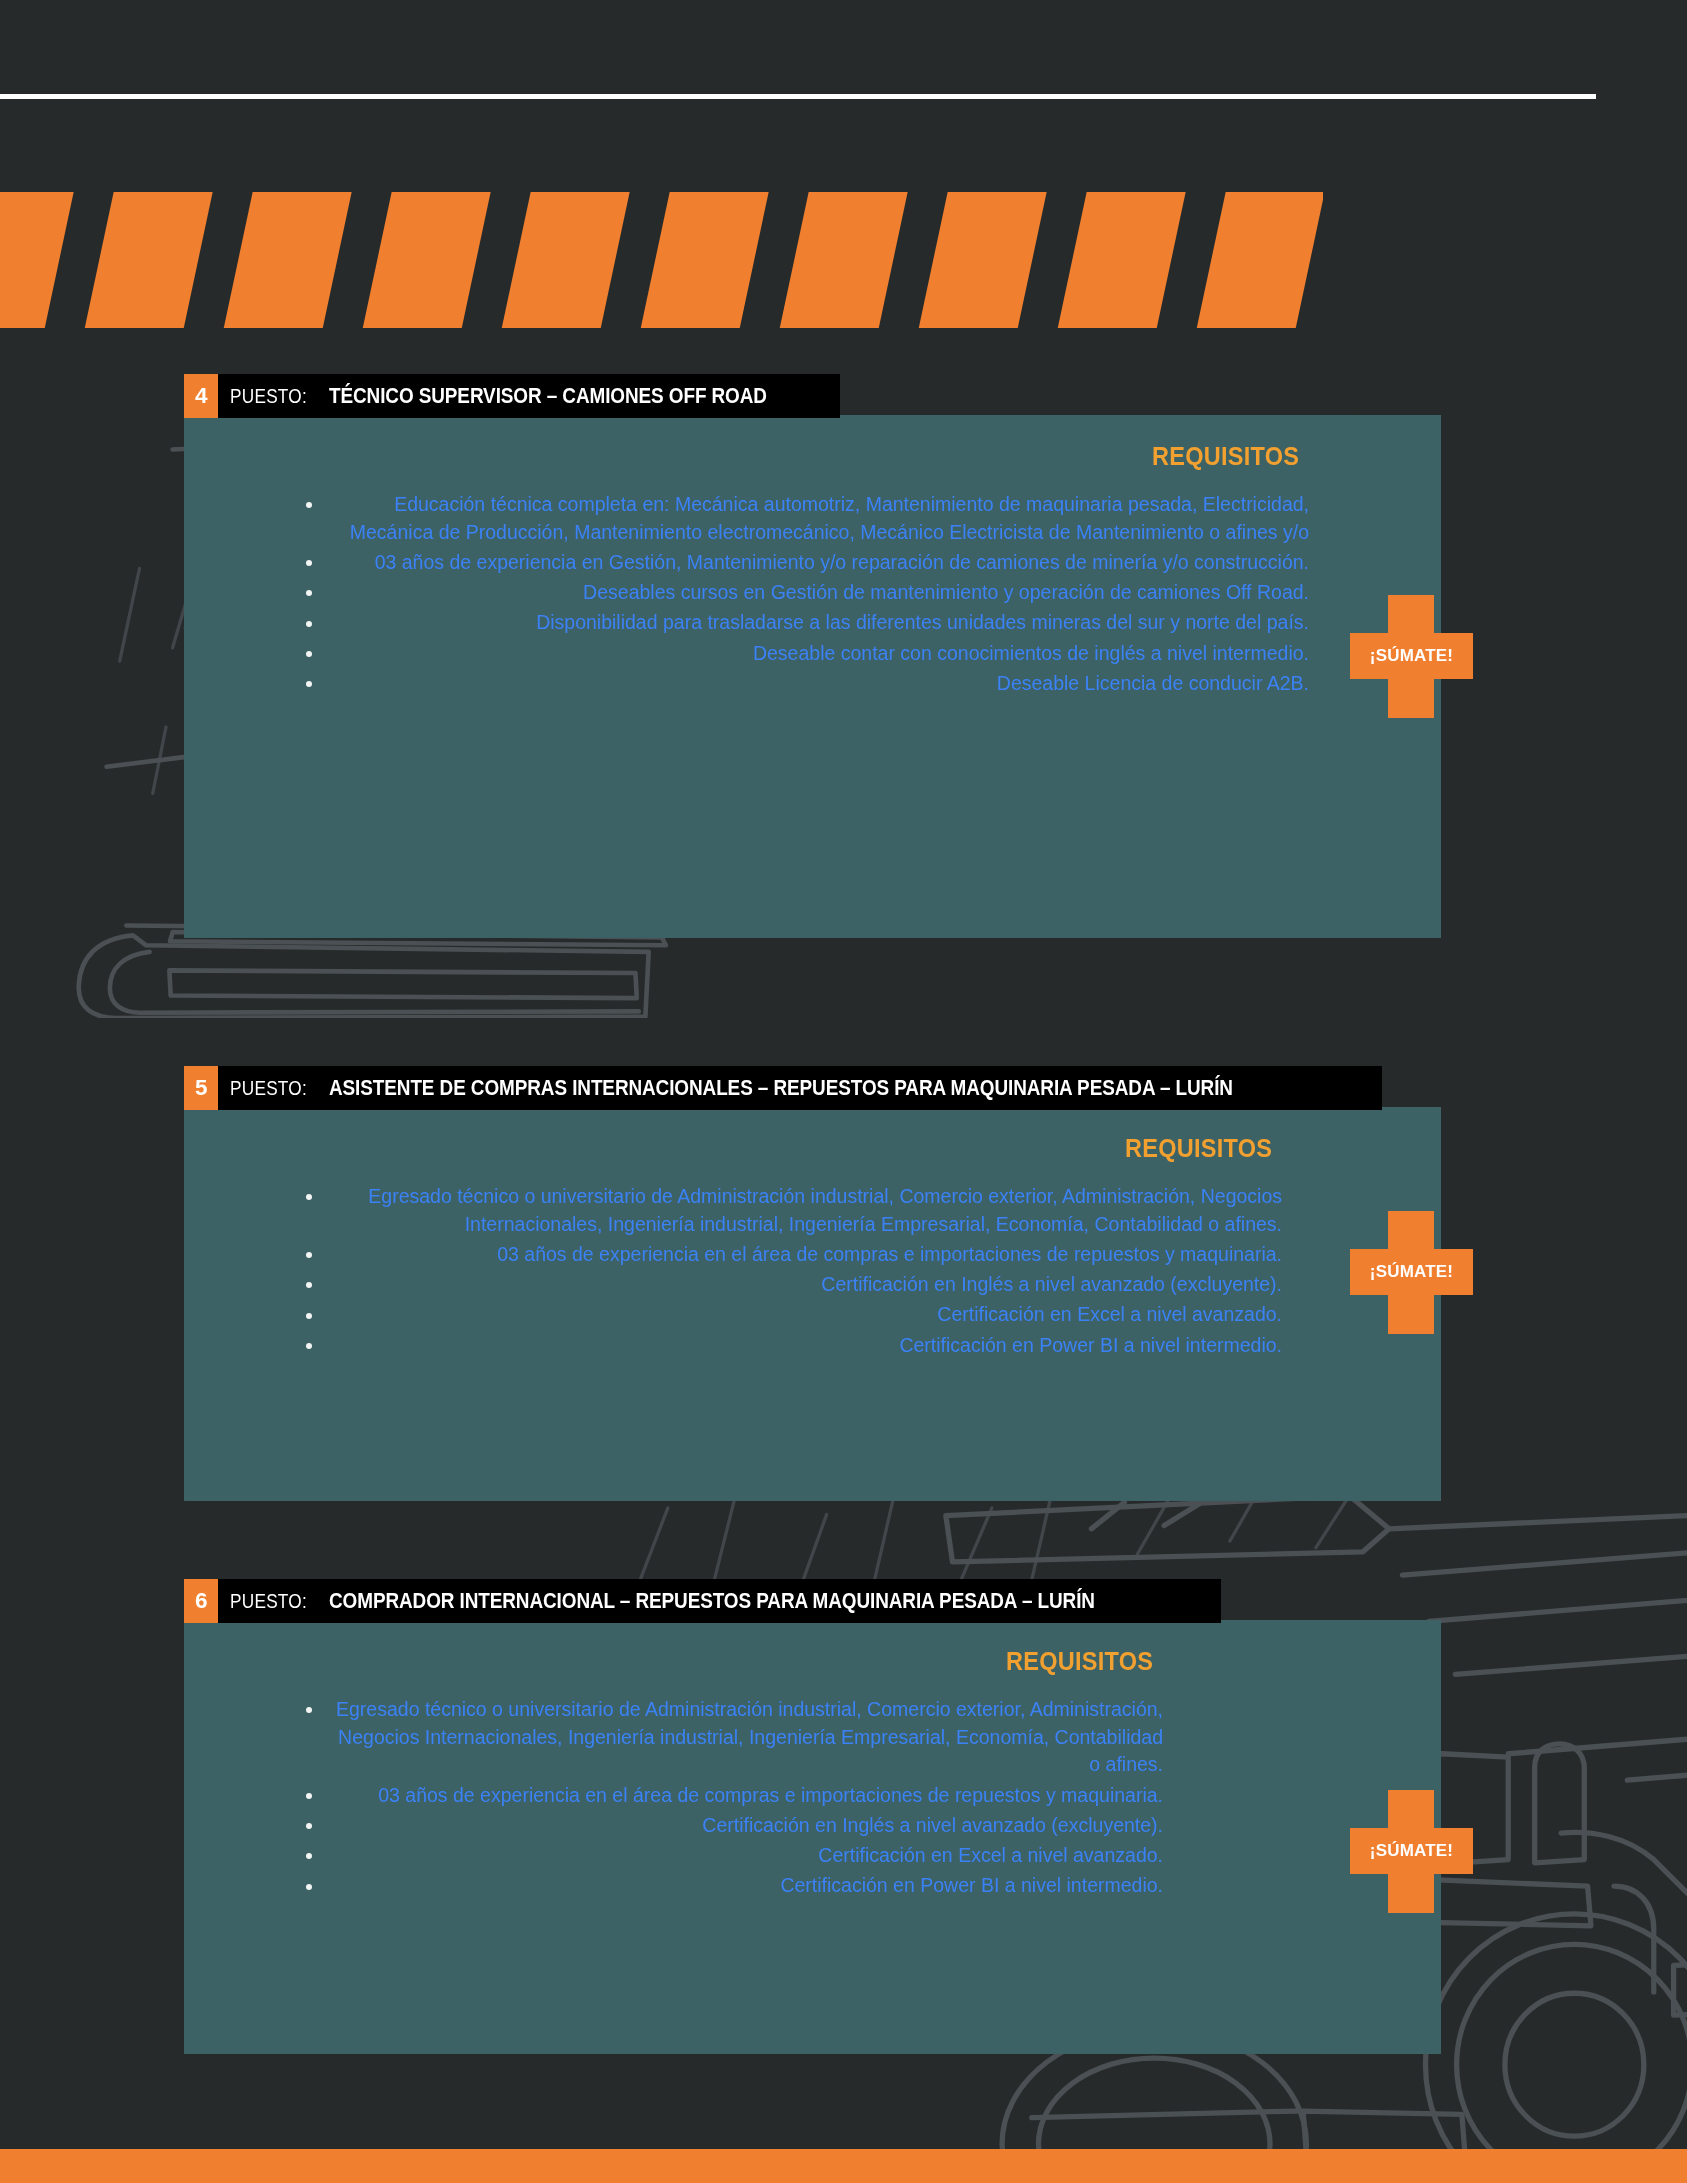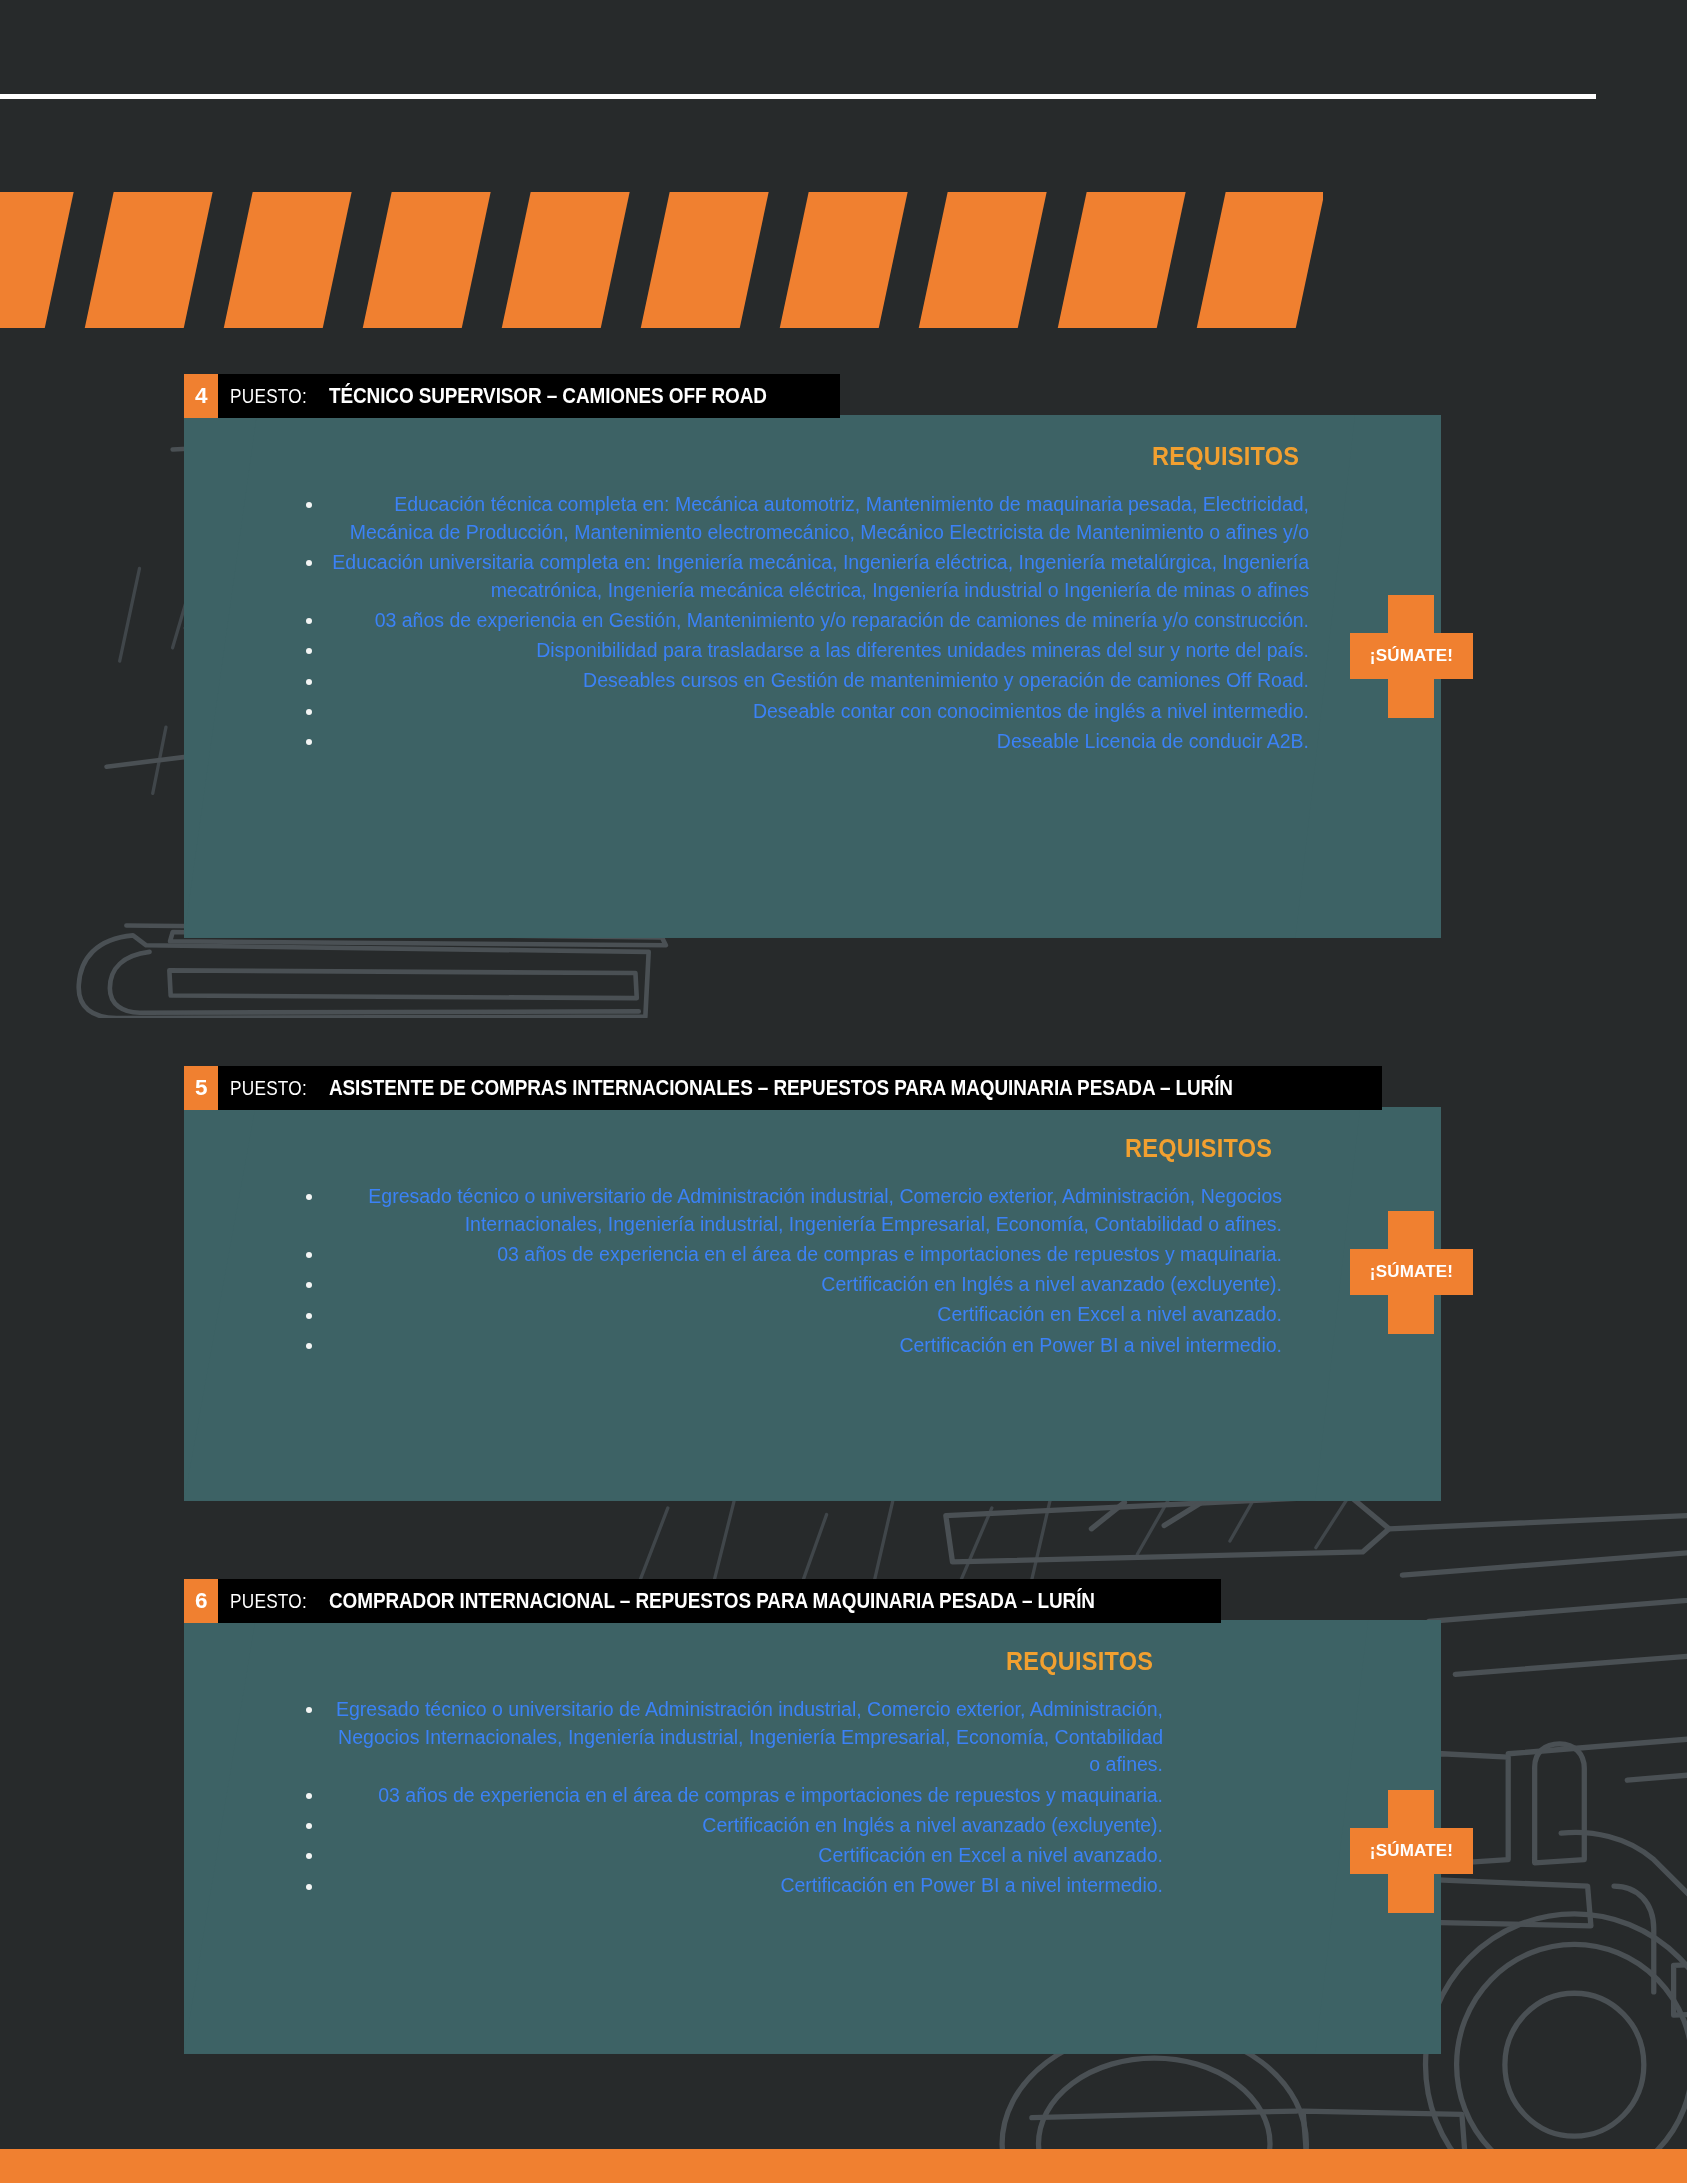--- a/index.html
+++ b/index.html
@@ -290,24 +290,23 @@
       </div>
     </div>
     <div class="card-body-wrap" style="width:1257px; height:523px;">
       <svg class="card-body-shape" viewBox="0 0 1900 790" preserveAspectRatio="none">
         <polygon points="110,0 1770,0 1680,790 0,790" fill="#3d6265"></polygon>
       </svg>
       <div class="card-body-content">
         <div class="requisitos">REQUISITOS</div>
         <ul class="reqs">
           <li>Educación técnica completa en: Mecánica automotriz, Mantenimiento de maquinaria pesada, Electricidad, Mecánica de Producción, Mantenimiento electromecánico, Mecánico Electricista de Mantenimiento o afines y/o</li>
-          <li>Educación universitaria completa en: Ingeniería mecánica, Ingeniería eléctrica, Ingeniería metalúrgica, Ingeniería mecatrónica, Ingeniería mecánica eléctrica, Ingeniería industrial o Ingeniería de minas o afines</li>
           <li>03 años de experiencia en Gestión, Mantenimiento y/o reparación de camiones de minería y/o construcción.</li>
+          <li>Deseables cursos en Gestión de mantenimiento y operación de camiones Off Road.</li>
           <li>Disponibilidad para trasladarse a las diferentes unidades mineras del sur y norte del país.</li>
-          <li>Deseables cursos en Gestión de mantenimiento y operación de camiones Off Road.</li>
           <li>Deseable contar con conocimientos de inglés a nivel intermedio.</li>
           <li>Deseable Licencia de conducir A2B.</li>
         </ul>
       </div>
     </div>
   </div>
   <div class="sumate" style="left:1350px; top:595px;">
     <div class="bar-v"></div>
     <div class="bar-h"></div>
     <div class="label">¡SÚMATE!</div>

